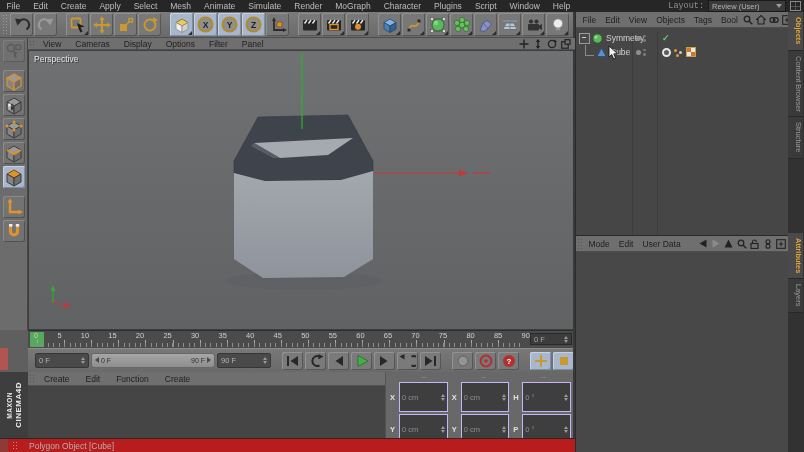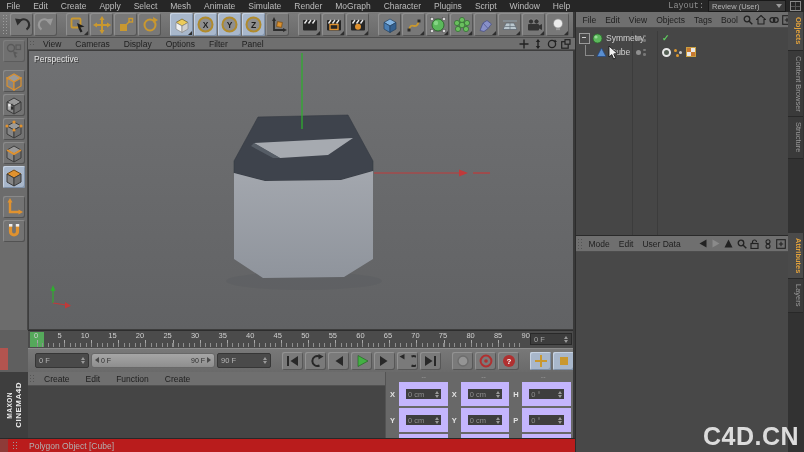--- a/index.html
+++ b/index.html
@@ -109,22 +109,22 @@
   .mat-body{height:52px;background:#454545;}
   
   .coords{position:absolute;left:385px;top:372px;width:190px;height:66px;background:#686868;
           border-left:1px solid #535353;box-sizing:border-box;font-size:7.5px;}
   .chead-row{display:flex;gap:4px;padding:1px 4px 0 10px;height:8px;color:#9c9c9c;font-size:7px;}
   .chead-row span{flex:1;text-align:center;}
   .cg{display:flex;gap:4px;padding:1px 4px 0 4px;}
   .ccol{flex:1;min-width:0;}
   .crow{display:flex;align-items:center;gap:2px;margin-bottom:2px;}
   .clabel{width:7px;font-weight:bold;color:#e2e2e2;font-size:7.5px;flex:none;}
-  .cfield{flex:1;height:10px;background:#3e3e3e;border:7px solid #c4b5fd;color:#8f8f8f;
-          display:flex;align-items:center;justify-content:space-between;padding:0 2px;min-width:0;}
+  .cfield{flex:1;height:10px;background:#3e3e3e;border:1px solid #c4b5fd;color:#8f8f8f;
+          display:flex;align-items:center;justify-content:space-between;padding:9px 2px;min-width:0;}
   .cbottom{display:flex;gap:4px;padding:1px 4px 0 4px;}
   .cdrop{flex:1;height:11px;background:#5c5c5c;border:1px solid #454545;border-radius:2px;
          color:#bcbcbc;display:flex;align-items:center;justify-content:space-between;
          padding:0 3px;font-size:7px;cursor:pointer;}
   .cdrop.dim{color:#8d8d8d;}
   .capply{flex:1;height:11px;background:linear-gradient(#a0a0a0,#7d7d7d);border:1px solid #5c5c5c;
           border-radius:6px;color:#1e1e1e;display:flex;align-items:center;justify-content:center;
           font-size:7.5px;cursor:pointer;}
   
   .statusbar{position:absolute;left:0;top:438px;width:575px;height:14px;background:#b91c1c;
@@ -937,20 +937,19 @@
   <div class="side-tabs">
     <div class="stab active">Objects</div>
     <div class="stab">Content Browser</div>
     <div class="stab">Structure</div>
     <div class="stab-bottom">
       <div class="stab active">Attributes</div>
       <div class="stab">Layers</div>
     </div>
   </div>
 
-  <div class="watermark">C4D.CN</div>
   <div class="cursor">
     <svg width="11" height="15">
         <polygon points="1,0 1,11 3.8,8.6 5.6,13 7.6,12.1 5.8,7.9 9.5,7.6" fill="#f2f2f2" stroke="#1a1a1a" stroke-width="0.9"></polygon>
       </svg>
   </div>
 
 </div>
 
 </body></html>

